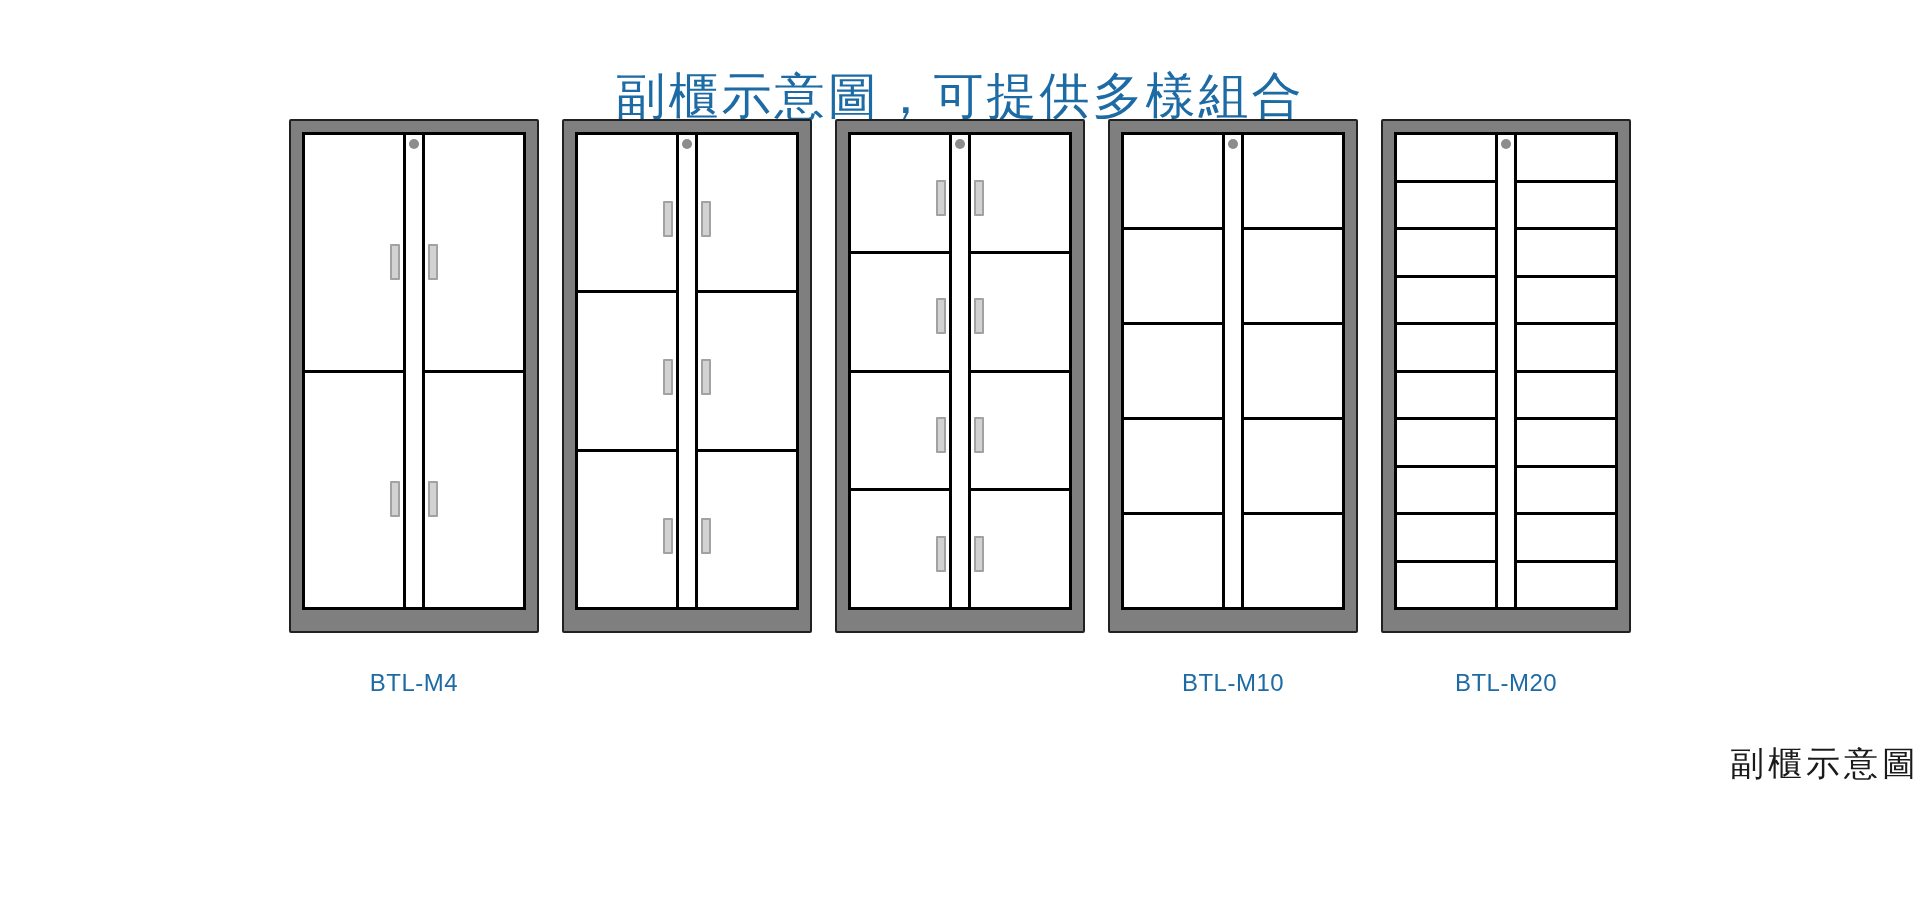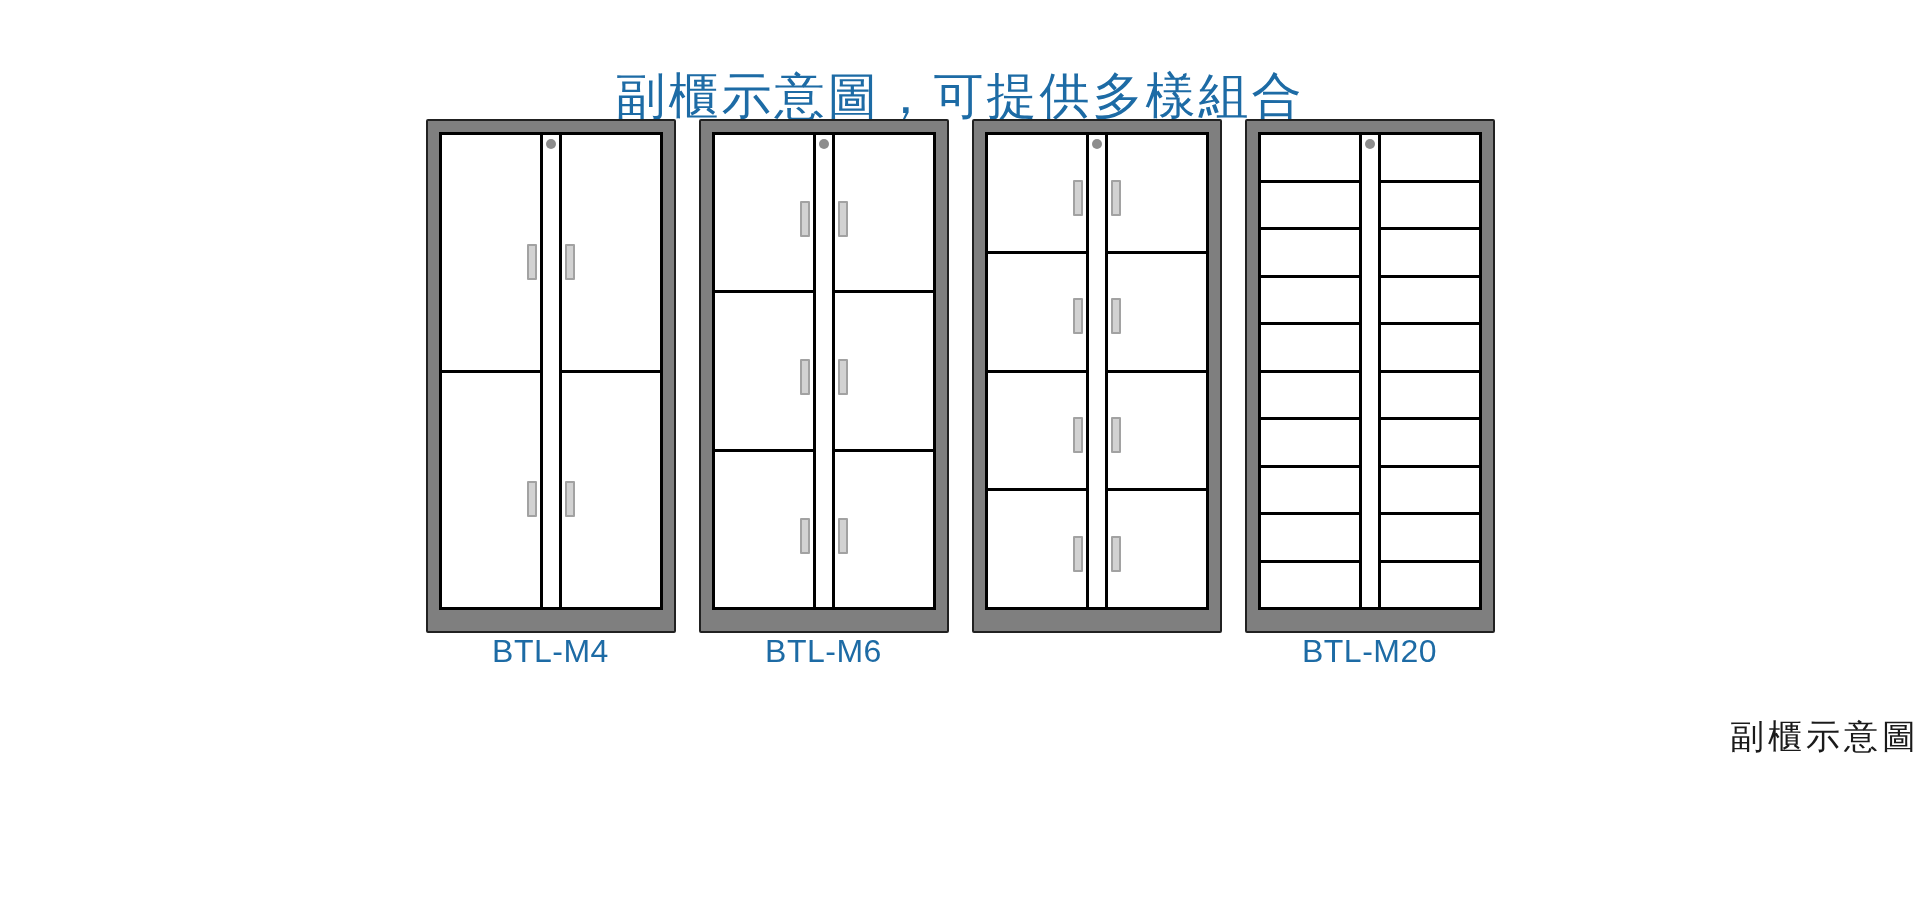--- a/index.html
+++ b/index.html
@@ -60,22 +60,22 @@
   .row:last-child{border-bottom:none}
   .handle{
     position:absolute;top:54%;transform:translateY(-50%);
     width:10px;height:36px;border-radius:1px;
     background:var(--handle-fill);
     border:2px solid var(--handle-border);
   }
   .col.left .handle{right:3px}
   .col.right .handle{left:3px}
   figcaption.model-label{
-    text-align:center;
-    font-size:32px;letter-spacing:0.5px;
+    margin-top:36px;text-align:center;
+    font-size:24px;letter-spacing:0.5px;
     color:var(--accent-blue);white-space:nowrap;
   }
   .caption{
     margin-top:44px;text-align:right;
     font-size:34px;letter-spacing:4px;
     color:var(--caption-text);
   }
 </style>
 </head>
 <body>
@@ -132,58 +132,81 @@
               </div>
               <div class="row">
                 <span class="handle"></span>
               </div>
               <div class="row">
                 <span class="handle"></span>
               </div>
             </div>
           </div>
         </div>
-        <figcaption class="model-label">BTL-M6</figcaption>
-      </figure>
-      <figure class="cabinet-col">
-        <div class="cabinet">
-          <div class="inner">
-            <div class="col left">
-              <div class="row">
-                <span class="handle"></span>
-              </div>
-              <div class="row">
-                <span class="handle"></span>
-              </div>
-              <div class="row">
-                <span class="handle"></span>
-              </div>
-              <div class="row">
-                <span class="handle"></span>
-              </div>
-            </div>
-            <div class="strip">
-              <span class="lock"></span>
-            </div>
-            <div class="col right">
-              <div class="row">
-                <span class="handle"></span>
-              </div>
-              <div class="row">
-                <span class="handle"></span>
-              </div>
-              <div class="row">
-                <span class="handle"></span>
-              </div>
-              <div class="row">
-                <span class="handle"></span>
-              </div>
-            </div>
-          </div>
-        </div>
+      </figure>
+      <figure class="cabinet-col">
+        <div class="cabinet">
+          <div class="inner">
+            <div class="col left">
+              <div class="row">
+                <span class="handle"></span>
+              </div>
+              <div class="row">
+                <span class="handle"></span>
+              </div>
+              <div class="row">
+                <span class="handle"></span>
+              </div>
+              <div class="row">
+                <span class="handle"></span>
+              </div>
+            </div>
+            <div class="strip">
+              <span class="lock"></span>
+            </div>
+            <div class="col right">
+              <div class="row">
+                <span class="handle"></span>
+              </div>
+              <div class="row">
+                <span class="handle"></span>
+              </div>
+              <div class="row">
+                <span class="handle"></span>
+              </div>
+              <div class="row">
+                <span class="handle"></span>
+              </div>
+            </div>
+          </div>
+        </div>
+      </figure>
+      <figure class="cabinet-col">
+        <div class="cabinet">
+          <div class="inner">
+            <div class="col left">
+              <div class="row"></div>
+              <div class="row"></div>
+              <div class="row"></div>
+              <div class="row"></div>
+              <div class="row"></div>
+            </div>
+            <div class="strip">
+              <span class="lock"></span>
+            </div>
+            <div class="col right">
+              <div class="row"></div>
+              <div class="row"></div>
+              <div class="row"></div>
+              <div class="row"></div>
+              <div class="row"></div>
+            </div>
+          </div>
+        </div>
+        <figcaption class="model-label">BTL-M10</figcaption>
       </figure>
       <figure class="cabinet-col">
         <div class="cabinet">
           <div class="inner">
             <div class="col left">
               <div class="row"></div>
               <div class="row"></div>
               <div class="row"></div>
               <div class="row"></div>
               <div class="row"></div>

